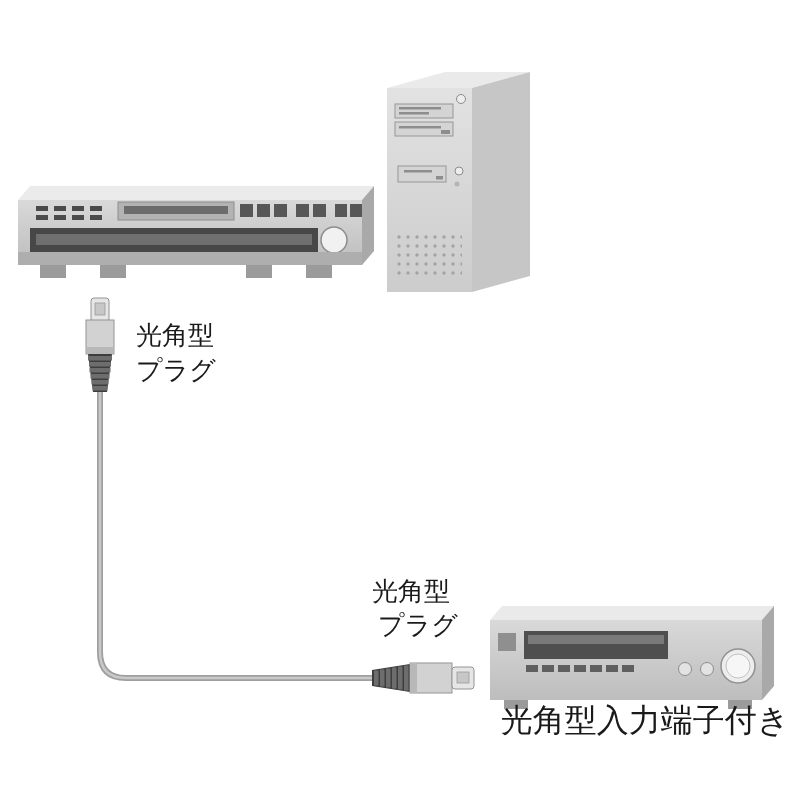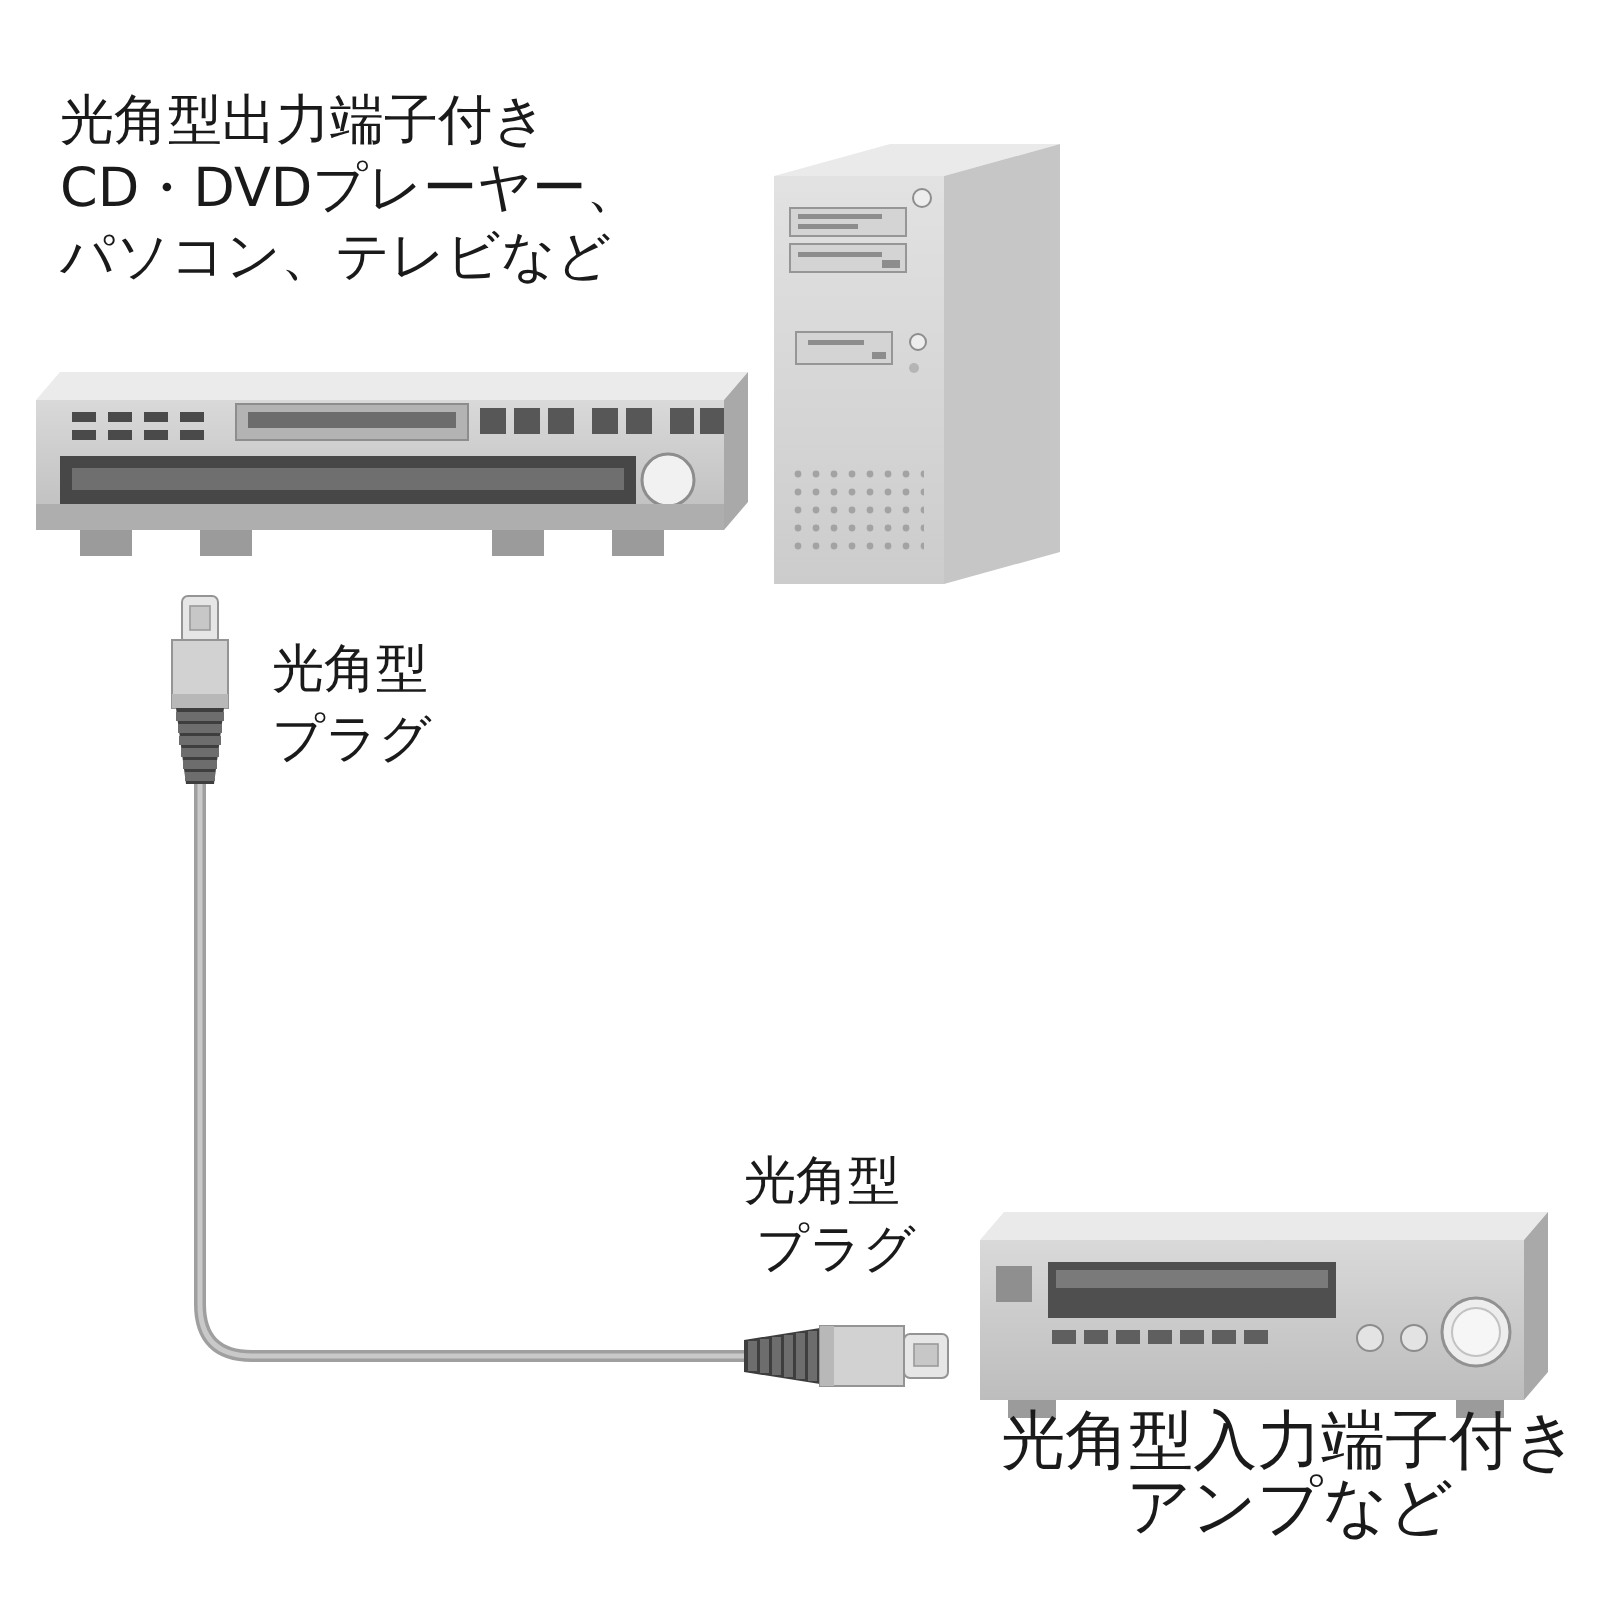--- a/index.html
+++ b/index.html
@@ -176,34 +176,28 @@
       <circle cx="707" cy="669" r="6.5" fill="#e3e3e3" stroke="#8d8d8d"></circle>
       <circle cx="738" cy="666" r="17" fill="#ededed" stroke="#919191" stroke-width="1.5"></circle>
       <circle cx="738" cy="666" r="12" fill="#f6f6f6" stroke="#c2c2c2"></circle>
       <g fill="#9b9b9b">
         <rect x="504" y="700" width="24" height="9"></rect>
         <rect x="728" y="700" width="24" height="9"></rect>
       </g>
     </g>
   </svg>
 
-  <div class="label label-source">
-    <div>光角型出力端子付き</div>
-    <div>CD・DVDプレーヤー、</div>
-    <div>パソコン、テレビなど</div>
-  </div>
 
   <div class="label label-plug-top">
     <div>光角型</div>
     <div>プラグ</div>
   </div>
 
   <div class="label label-plug-bottom">
     <div>光角型</div>
     <div class="indent">プラグ</div>
   </div>
 
   <div class="label label-sink">
     <div>光角型入力端子付き</div>
-    <div>アンプなど</div>
   </div>
 
 </div>
 
 </body></html>

